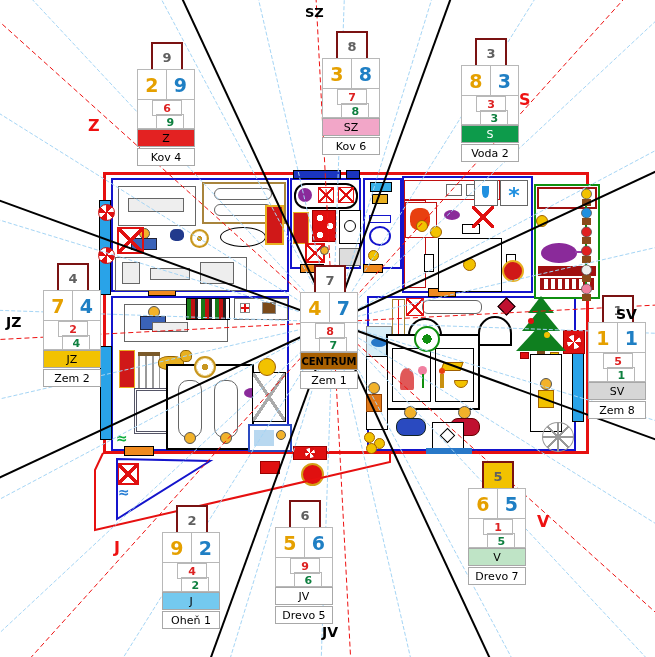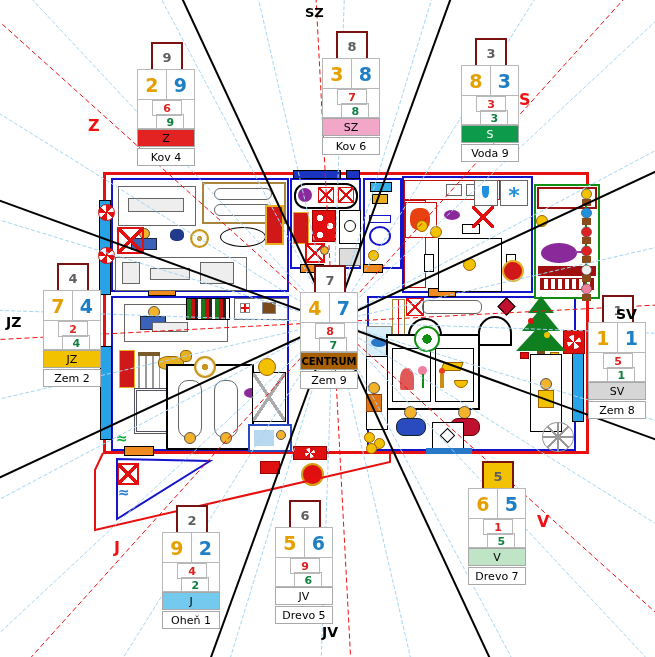--- a/index.html
+++ b/index.html
@@ -345,21 +345,21 @@
             <div class="rn" style="color: rgb(31, 127, 196);">3</div>
           </div>
           <div class="subrow">
             <div class="subcell" style="color: rgb(221, 34, 34); left: 25%; width: 50%;">3</div>
           </div>
           <div class="subrow">
             <div class="subcell" style="color: rgb(15, 128, 64); left: 33%; width: 46%;">3</div>
           </div>
         </div>
         <div class="bar" style="background: rgb(13, 155, 75); color: rgb(255, 255, 255); top: 87px;">S</div>
-        <div class="elem" style="top: 106px;">Voda 9</div>
+        <div class="elem" style="top: 106px;">Voda 2</div>
       </div>
       <div class="grid" style="left: 43px; top: 263px;">
         <div class="topbox" style="background: rgb(255, 255, 255);">4</div>
         <div class="mainbox">
           <div class="row1">
             <div class="ln" style="color: rgb(229, 160, 0);">7</div>
             <div class="rn" style="color: rgb(31, 127, 196);">4</div>
           </div>
           <div class="subrow">
             <div class="subcell" style="color: rgb(221, 34, 34); left: 25%; width: 50%;">2</div>
@@ -379,21 +379,21 @@
             <div class="rn" style="color: rgb(31, 127, 196);">7</div>
           </div>
           <div class="subrow">
             <div class="subcell" style="color: rgb(221, 34, 34); left: 25%; width: 50%;">8</div>
           </div>
           <div class="subrow">
             <div class="subcell" style="color: rgb(15, 128, 64); left: 33%; width: 46%;">7</div>
           </div>
         </div>
         <div class="bar" style="background: rgb(168, 95, 0); color: rgb(0, 0, 0); top: 87px; font-size: 10px; font-weight: bold;">CENTRUM</div>
-        <div class="elem" style="top: 106px;">Zem 9</div>
+        <div class="elem" style="top: 106px;">Zem 1</div>
       </div>
       <div class="grid" style="left: 588px; top: 295px;">
         <div class="topbox" style="background: rgb(255, 255, 255);">1</div>
         <div class="mainbox">
           <div class="row1">
             <div class="ln" style="color: rgb(229, 160, 0);">1</div>
             <div class="rn" style="color: rgb(31, 127, 196);">1</div>
           </div>
           <div class="subrow">
             <div class="subcell" style="color: rgb(221, 34, 34); left: 25%; width: 50%;">5</div>

